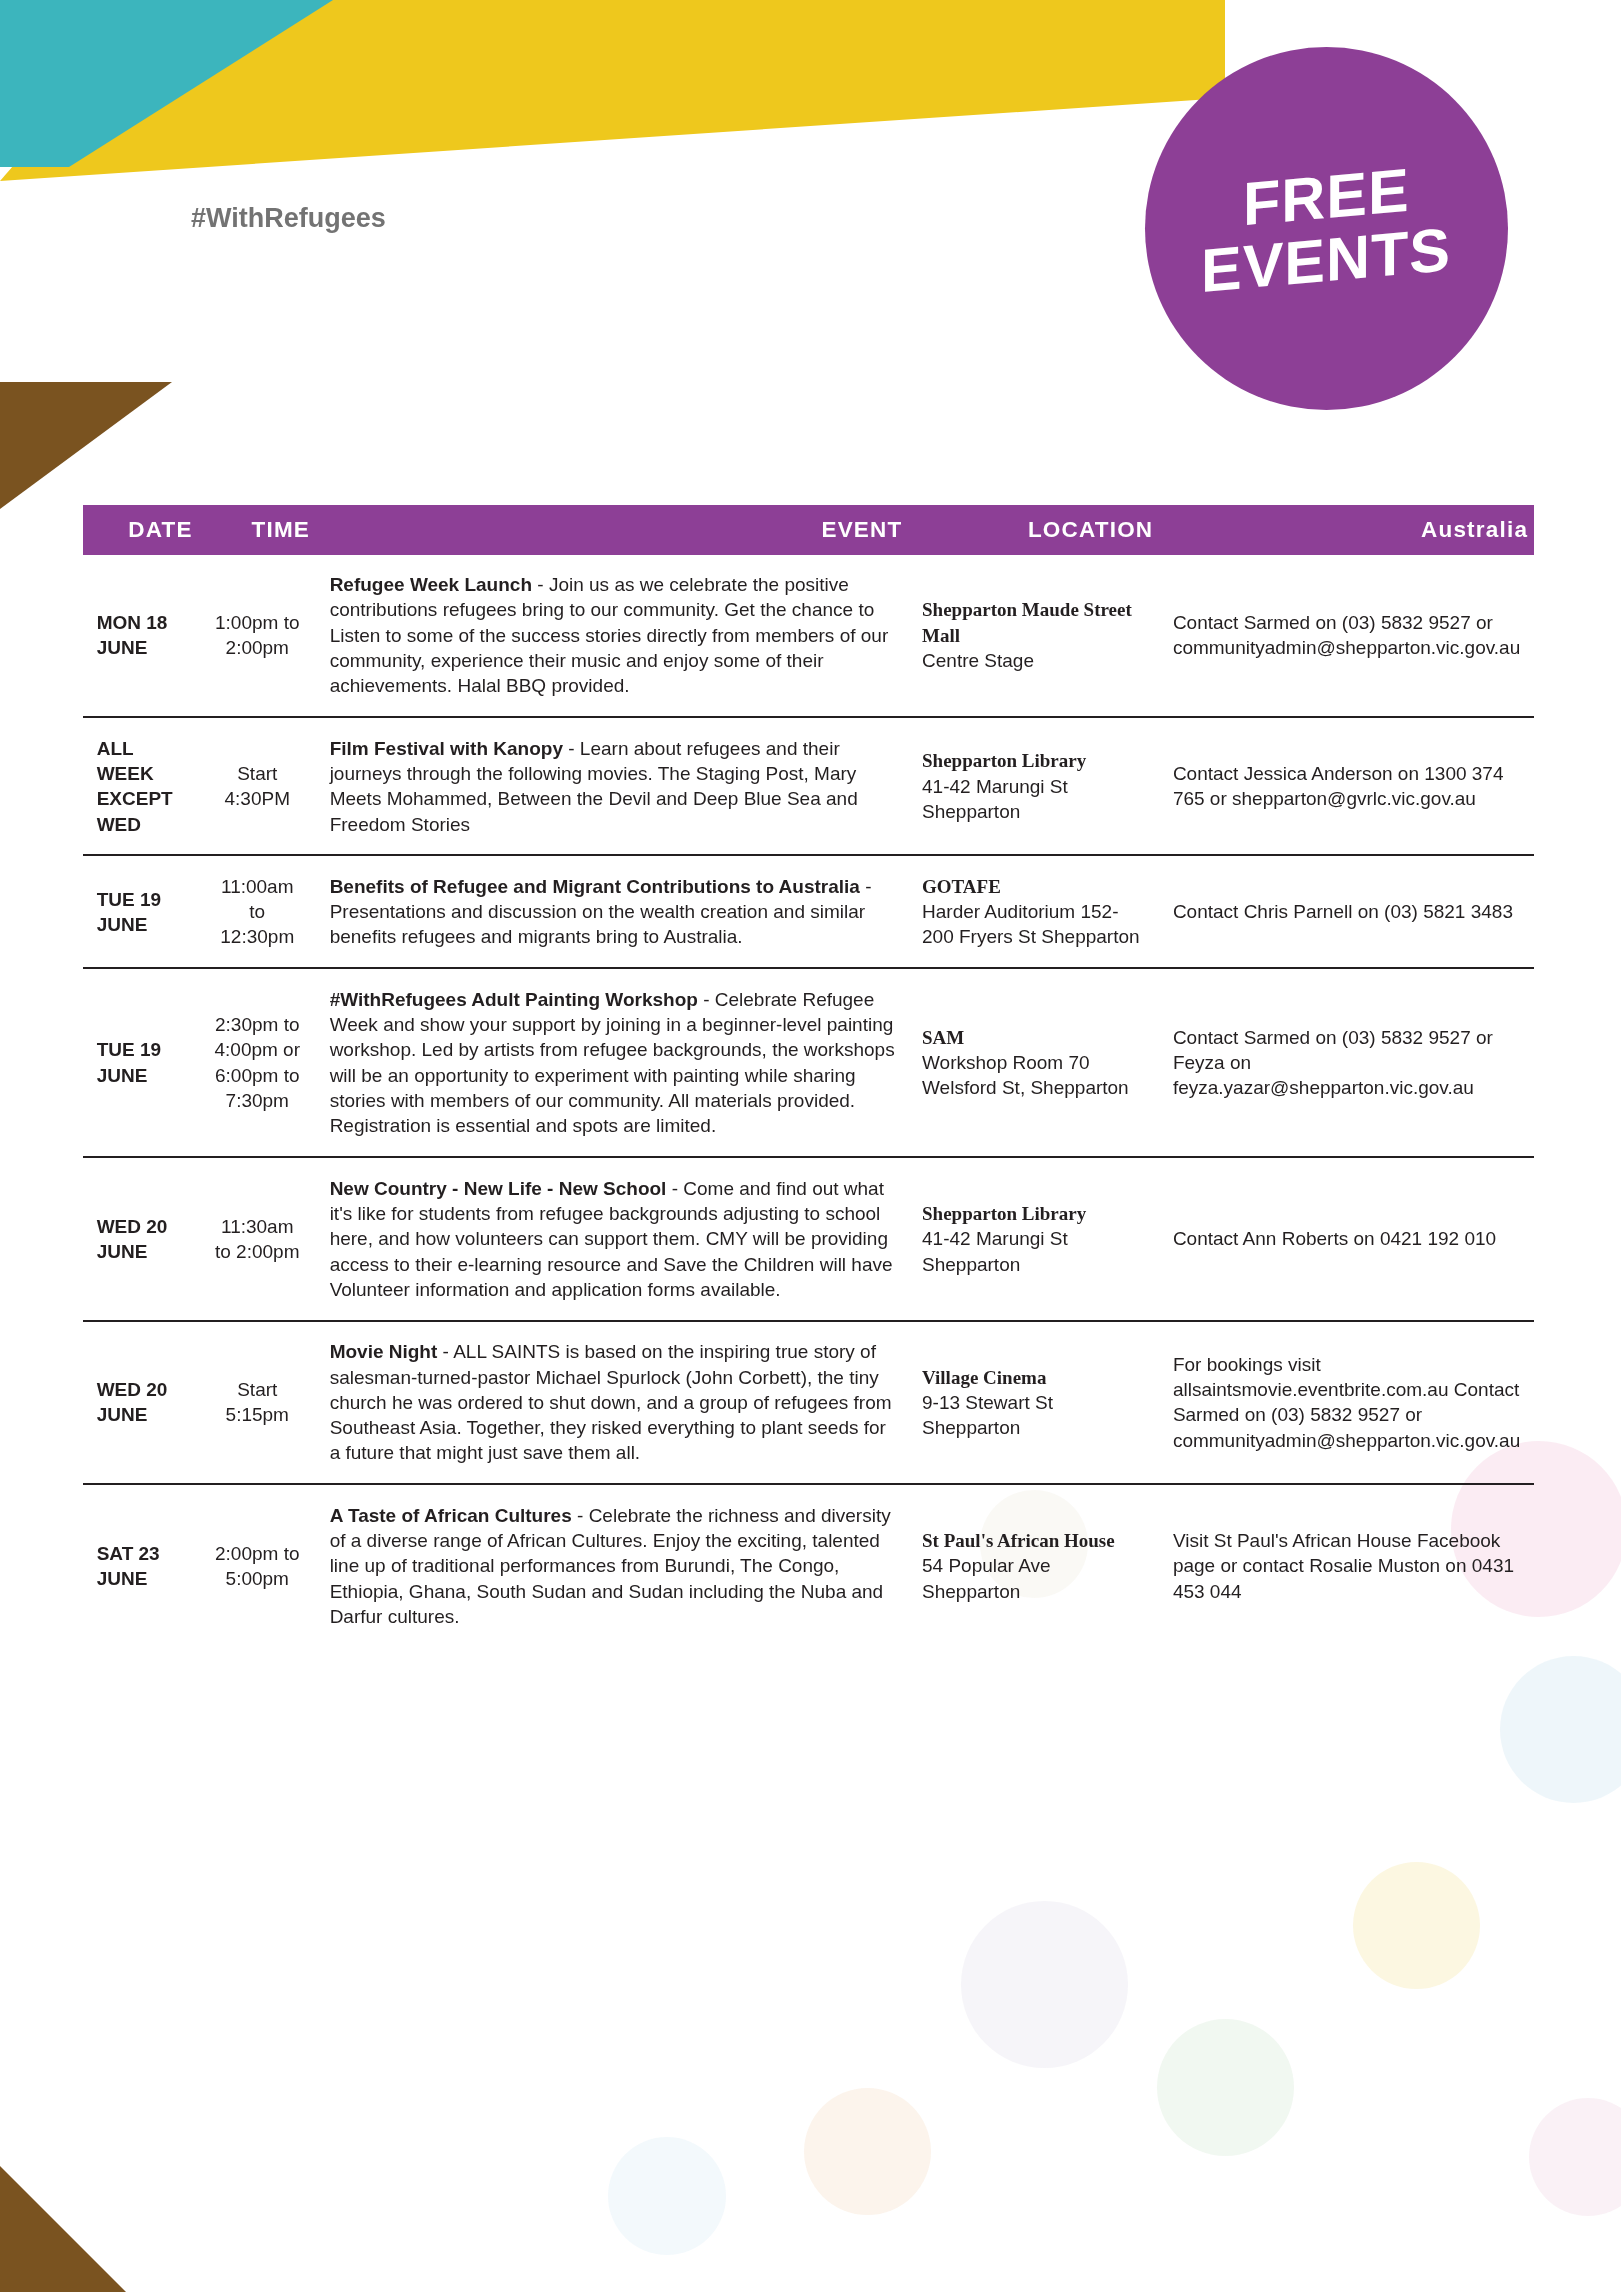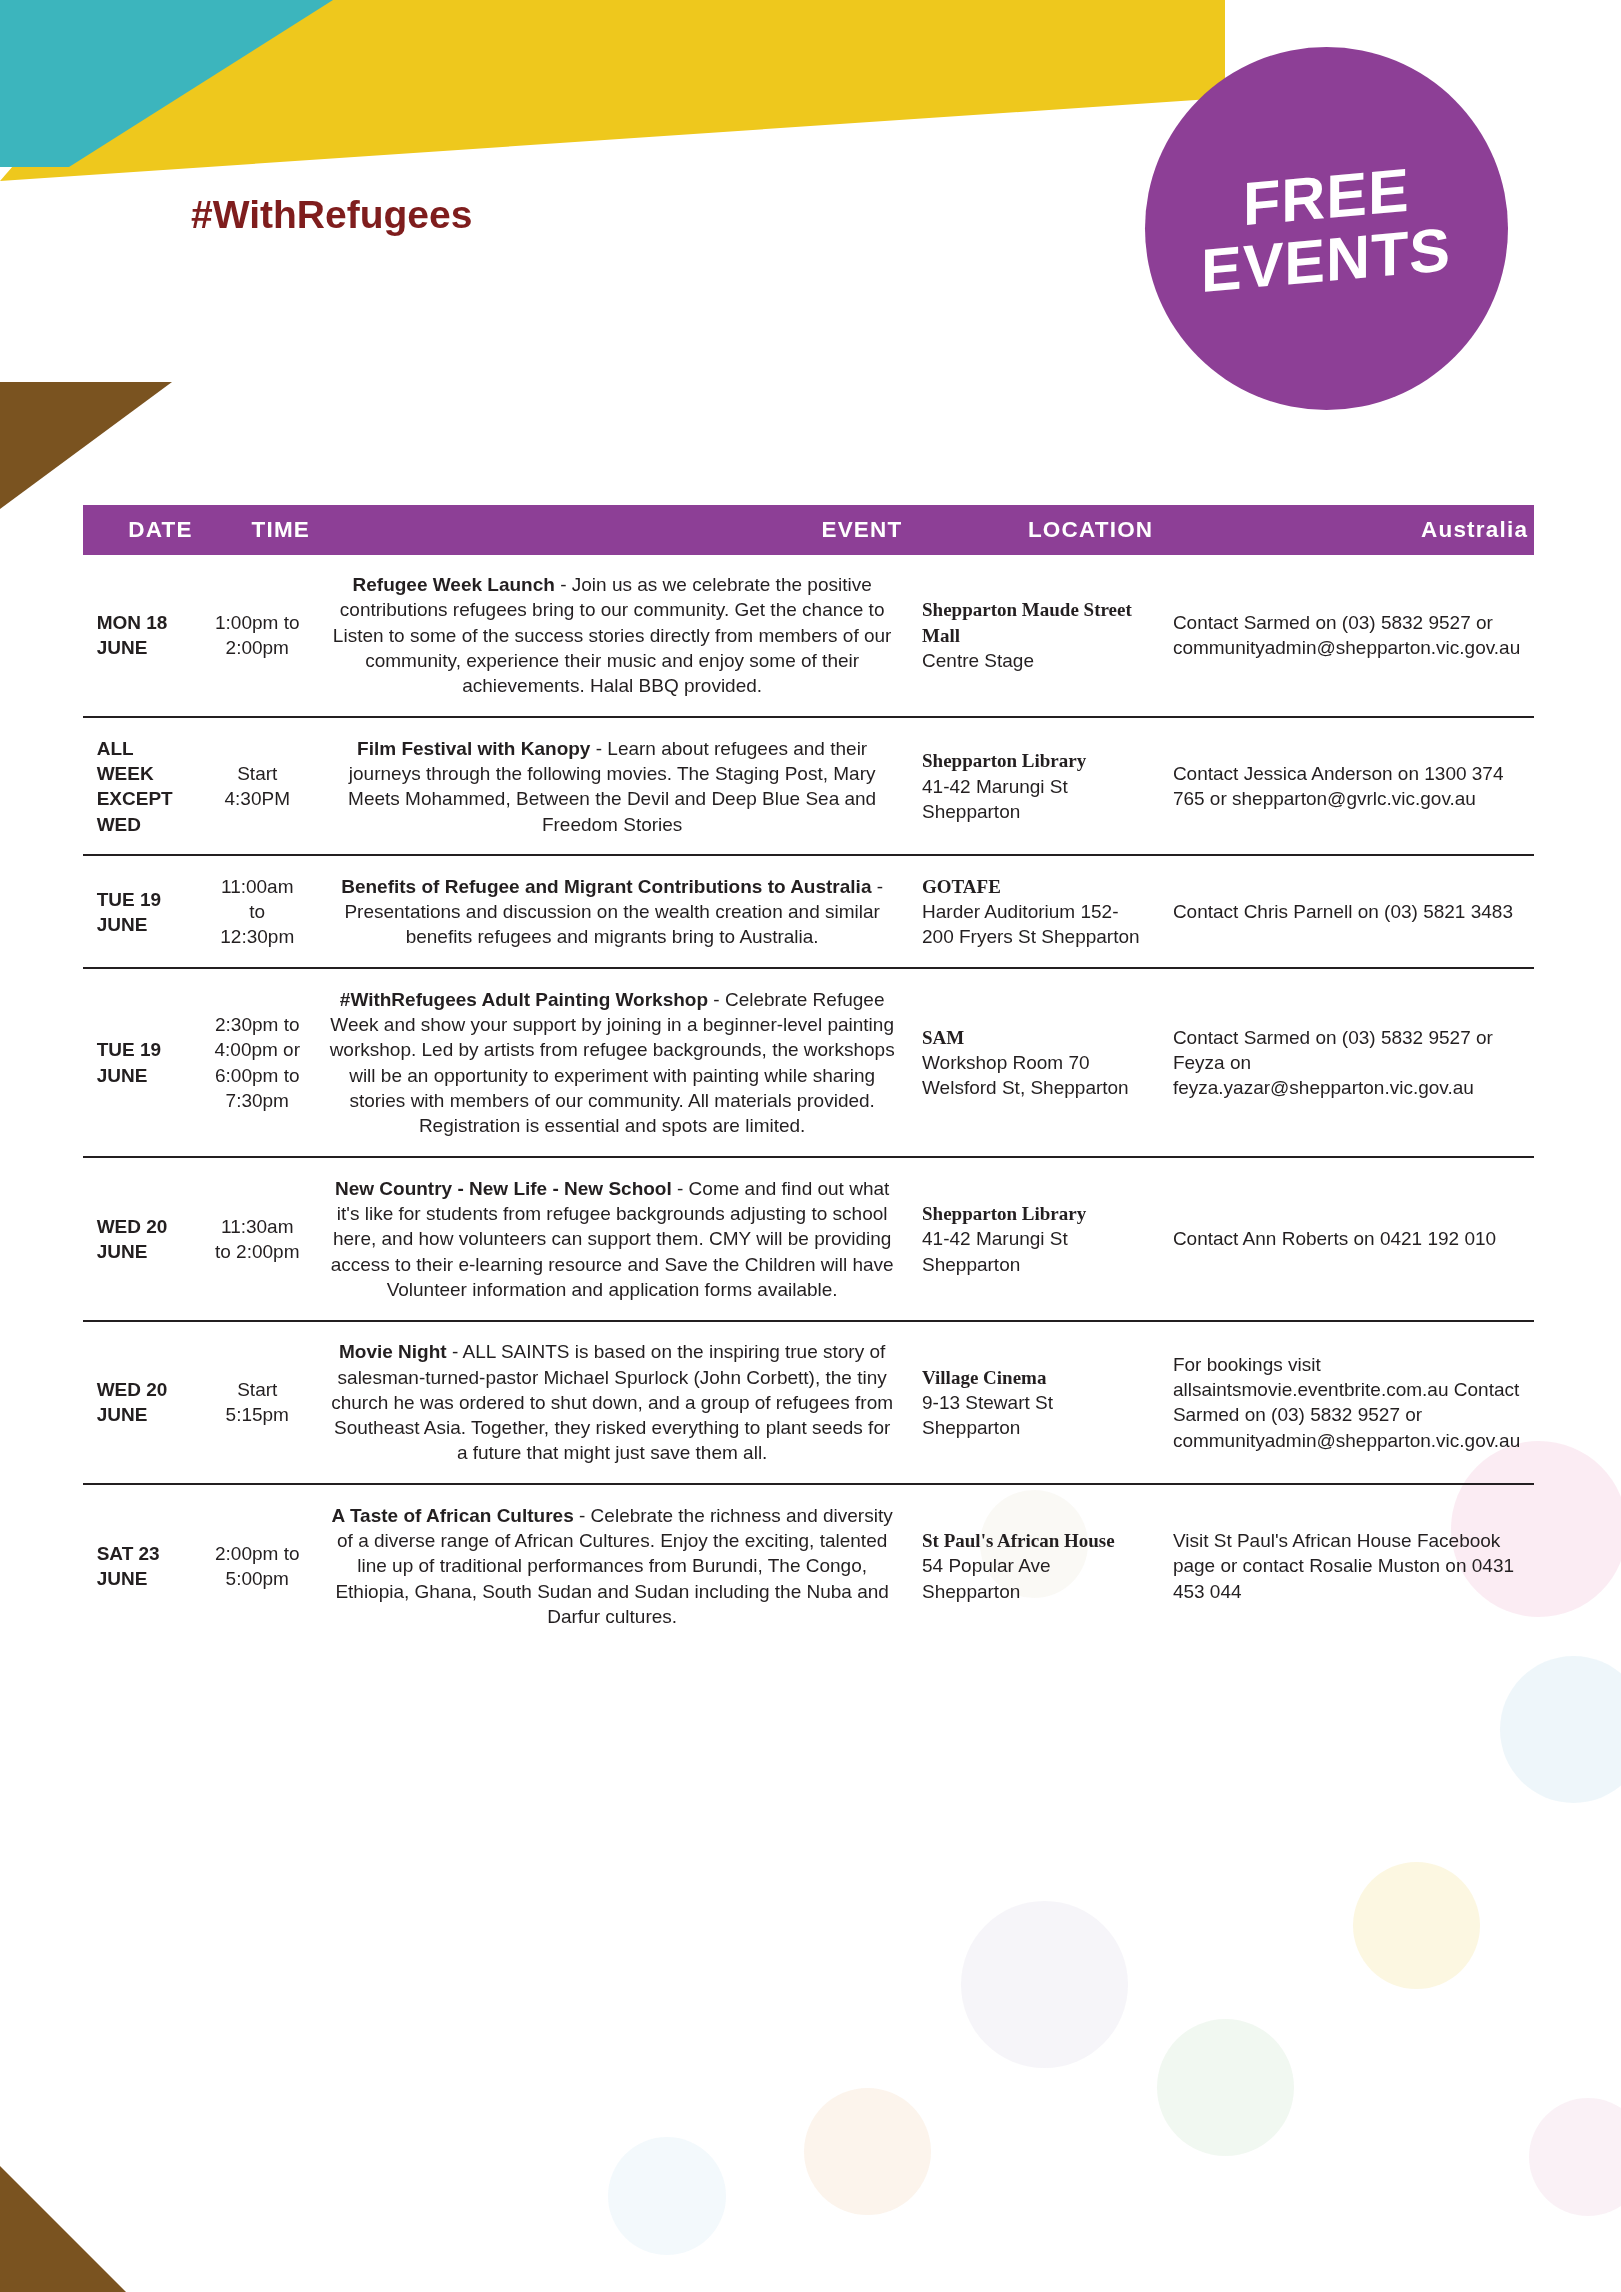--- a/index.html
+++ b/index.html
@@ -59,24 +59,24 @@
   #title {
     font-size: 76px;
     line-height: 0.98;
     font-weight: bold;
     color: #8d3f96;
     letter-spacing: -1px;
     margin: 0;
     max-width: 784px;
   }
   #hashtag {
-    margin-top: 12px;
-    font-size: 39px;
-    font-weight: bold;
-    color: #7f1d1d;
+    margin-top: 22px;
+    font-size: 27px;
+    font-weight: bold;
+    color: #737373;
   }
   #free-badge {
     position: absolute;
     top: 47px;
     right: 113px;
     width: 363px;
     height: 363px;
     border-radius: 50%;
     background: #8d3f96;
     display: flex;
@@ -132,21 +132,21 @@
     color: #2fb4c0;
     font-weight: bold;
     font-size: 22.5px;
     line-height: 1.25;
   }
   td.time {
     text-align: center;
     font-size: 19.6px;
     line-height: 1.3;
   }
-  td.event { text-align: center; }
+  td.event { text-align: left; }
   td.event b { font-weight: bold; }
   td.loc { font-size: 19.6px; line-height: 1.35; vertical-align: middle; }
   td.loc b { font-weight: bold; font-family: Liberation Serif, serif; }
   td.contact { font-size: 19.6px; line-height: 1.35; vertical-align: middle; }
 
   #calendar tbody tr:last-child td { border-bottom: none; }
 </style>
 </head>
 <body>
 

